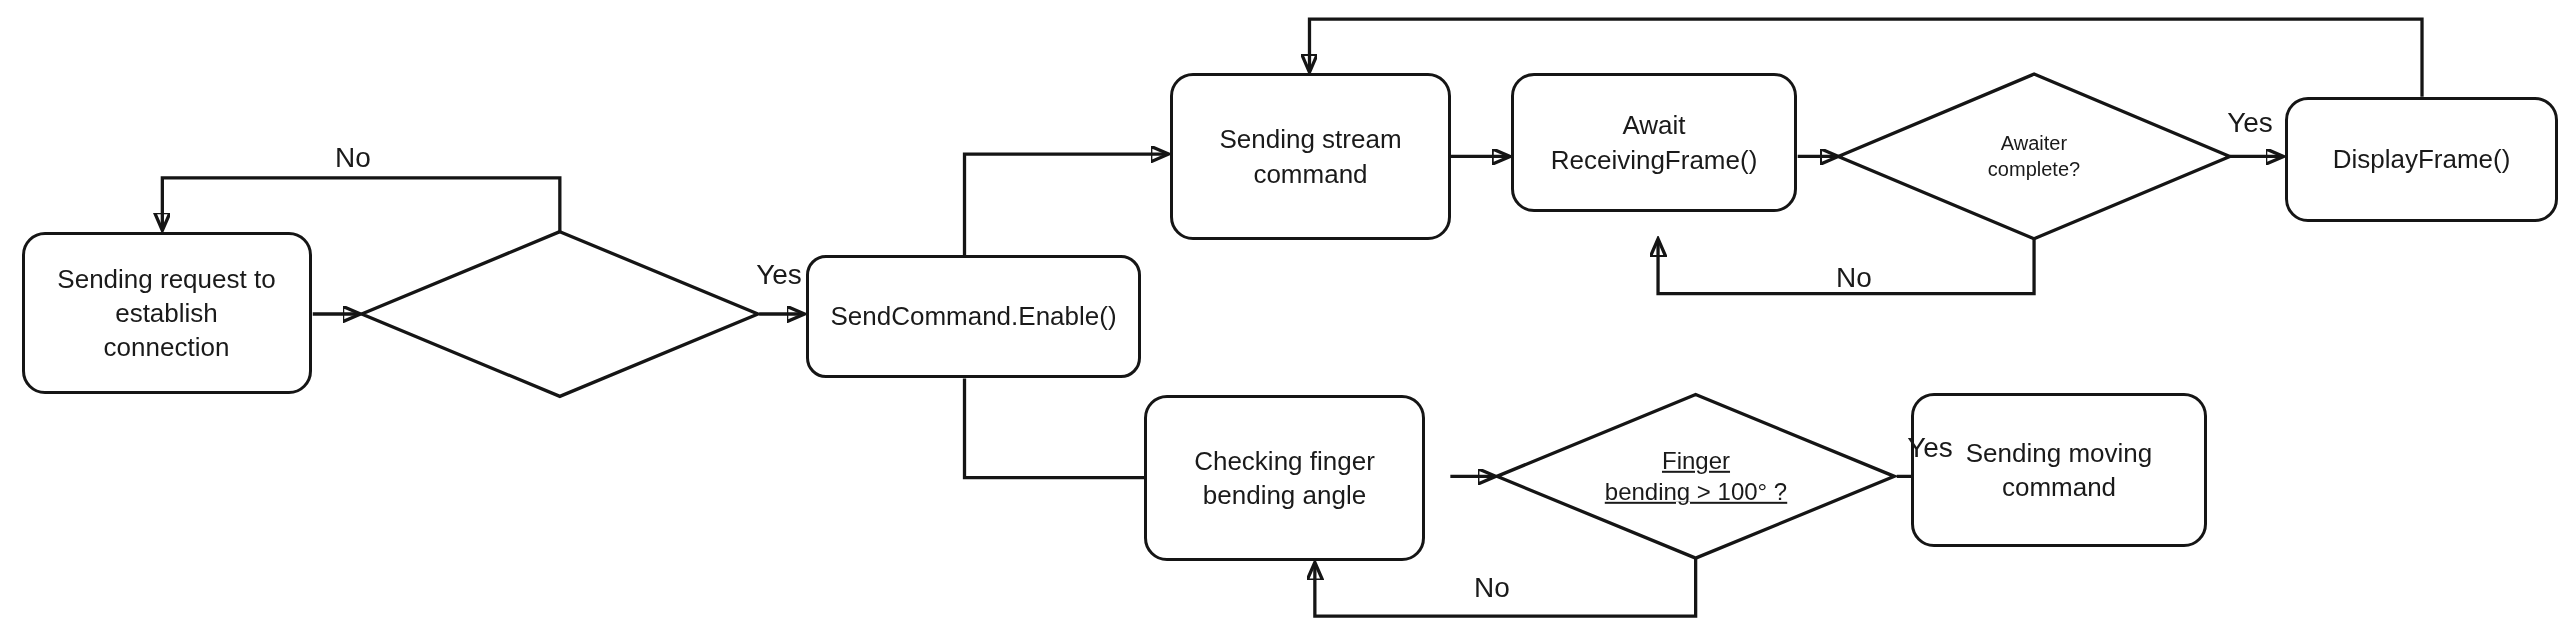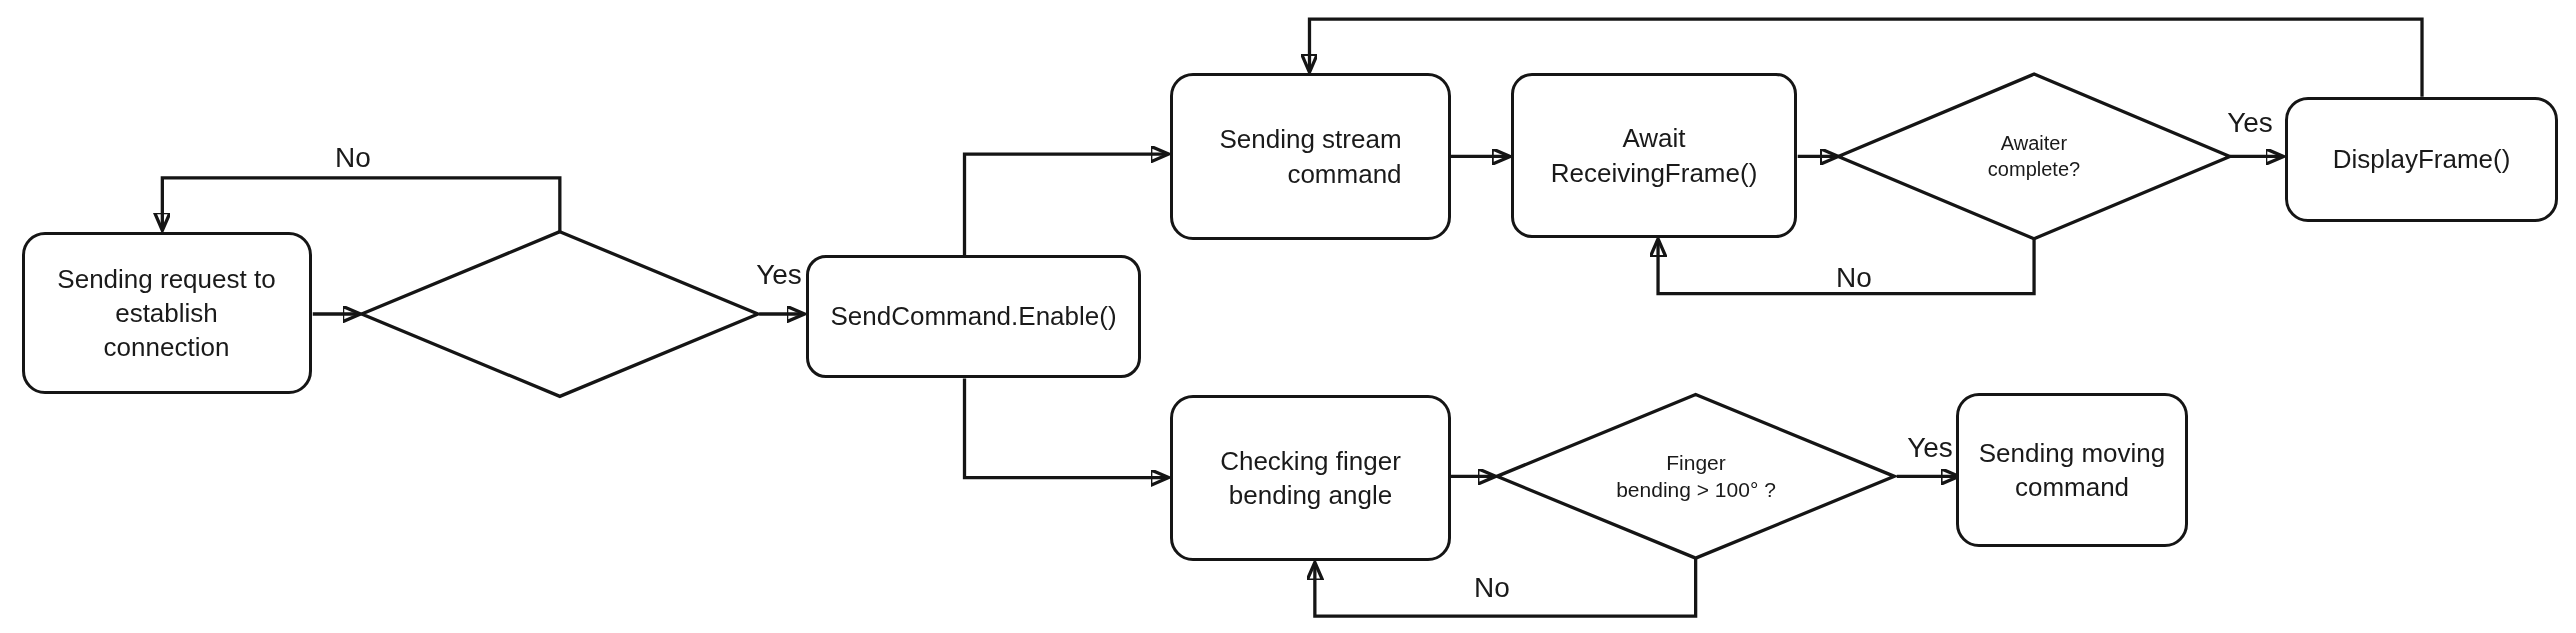--- a/index.html
+++ b/index.html
@@ -20,21 +20,21 @@
     background:#ffffff;border:3.6px solid #151515;border-radius:23px;
     display:flex;align-items:center;justify-content:center;
     text-align:center;font-size:26px;line-height:1.32;
     white-space:pre-line;
   }
   .dlabel{
     position:absolute;transform:translate(-50%,-50%);
     text-align:center;font-size:20px;line-height:1.3;
     white-space:pre-line;
   }
-  .dlabel.small{font-size:21px;}
+  .dlabel.small{font-size:24px;text-decoration:underline;}
   .elabel{
     position:absolute;transform:translate(-50%,-50%);
     font-size:28px;line-height:1;white-space:nowrap;
   }
 </style>
 </head>
 <body>
 
 <div class="stage">
 
@@ -75,32 +75,32 @@
     <polygon points="3408,124 3736,262 3408,400 3080,262"></polygon>
     <polygon points="2841,661 3174,798 2841,935 2508,798"></polygon>
   </svg>
 
   <div class="node" style="left:21.5px;top:232px;width:290px;height:162px;">Sending request to
 establish
 connection</div>
 
   <div class="node" style="left:806px;top:255px;width:335px;height:123px;border-radius:20px;">SendCommand.Enable()</div>
 
-  <div class="node" style="left:1170px;top:73px;width:281px;height:167px;text-align:right;">Sending stream
+  <div class="node" style="left:1170px;top:73px;width:281px;height:167px;">Sending stream
 command</div>
 
-  <div class="node" style="left:1511px;top:73px;width:286px;height:165px;border-radius:21px;">Await
+  <div class="node" style="left:1511px;top:73px;width:286px;height:139px;">Await
 ReceivingFrame()</div>
 
   <div class="node" style="left:2285px;top:97px;width:273px;height:125px;">DisplayFrame()</div>
 
-  <div class="node" style="left:1170px;top:395px;width:281px;height:166px;">Checking finger
+  <div class="node" style="left:1144px;top:395px;width:281px;height:166px;">Checking finger
 bending angle</div>
 
-  <div class="node" style="left:1956px;top:393px;width:232px;height:154px;">Sending moving
+  <div class="node" style="left:1911px;top:393px;width:296px;height:154px;">Sending moving
 command</div>
 
 
   <div class="dlabel" style="left:2034px;top:156px;width:251px;">Awaiter
 complete?</div>
 
   <div class="dlabel small" style="left:1696px;top:476px;width:263px;">Finger
 bending &gt; 100° ?</div>
 
   <div class="elabel" style="left:353px;top:158px;">No</div>

